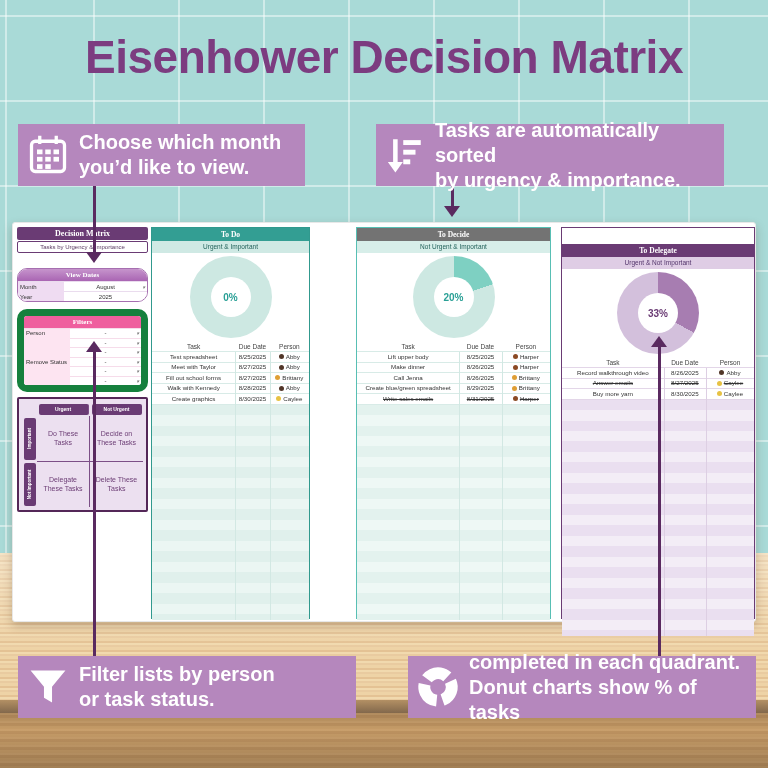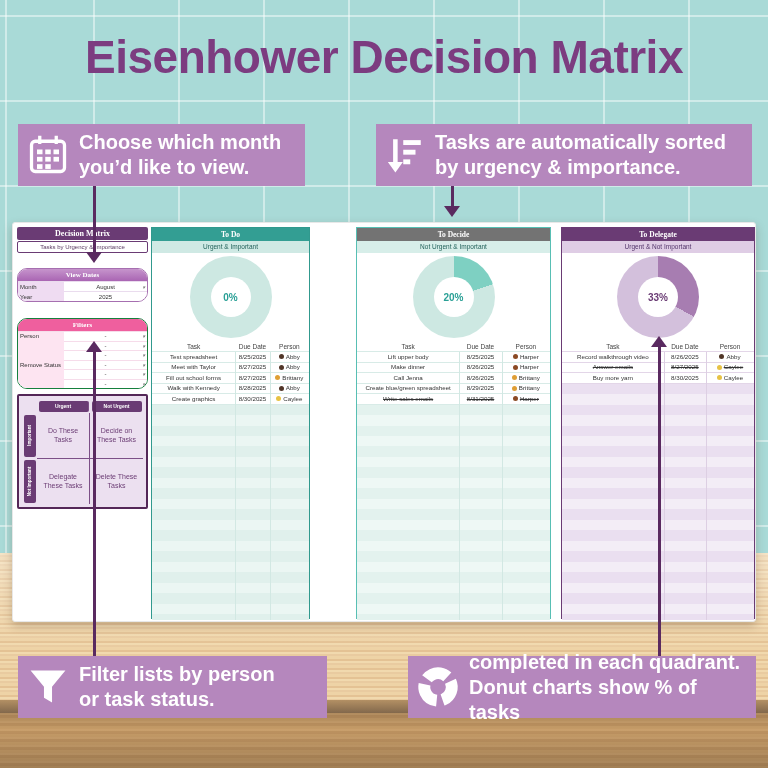--- a/index.html
+++ b/index.html
@@ -52,21 +52,21 @@
   
   .lp{ position:absolute; left:4px; top:4px; width:131px; }
   .lp-title{ height:13px; line-height:13px; background:#6a3b74; color:#fff; text-align:center;
     font-family:"Liberation Serif", serif; font-weight:700; font-size:8px; border-radius:2px; }
   .lp-sub{ margin-top:1px; height:12px; line-height:10px; border:1.2px solid #6a3b74; border-radius:2px;
     text-align:center; font-size:6px; color:#5a3b62; }
   .panel{ margin-top:4px; border-radius:10px; overflow:hidden; }
   .vd{ margin-top:15px; border:1px solid #a66fb0; }
   .vd-h{ height:12px; line-height:12px; background:linear-gradient(180deg,#c694cc,#a965b3);
     color:#fff; text-align:center; font-family:"Liberation Serif", serif; font-weight:700; font-size:7px; }
-  .ft{ margin-top:16px; border:1px solid #15803d; }
+  .ft{ margin-top:7px; border:7px solid #15803d; }
   .ft-h{ height:12px; line-height:12px; background:#ef5f9e; color:#fff; text-align:center;
     font-family:"Liberation Serif", serif; font-weight:700; font-size:7px; }
   .lrow{ display:grid; grid-template-columns:46px 1fr; height:10px; border-top:1px solid #eadcee;
     font-size:6px; color:#333; background:#fff; }
   .ft .lrow{ height:9.5px; border-top:1px solid #f6dcea; }
   .lrow .lbl{ background:#efdcf2; line-height:10px; padding-left:2px; }
   .ft .lrow .lbl{ background:#fde4f1; line-height:9.5px; }
   .lrow .val{ position:relative; text-align:center; line-height:10px; }
   .ft .lrow .val{ line-height:9.5px; }
   .lrow .caret{ position:absolute; right:2px; top:0; font-size:5px; color:#777; }
@@ -113,21 +113,21 @@
 
   .c2{ left:343px; width:195px; border:1.5px solid #58bfb4; }
   .c2 .qh{ background:#737373; }
   .c2 .qs{ background:#d7eee9; color:#1f5f58; }
   .c2 .pct{ color:#2aa096; }
   .c2 .thead, .c2 .trow{ border-bottom:1px solid #d8ebe7; }
   .c2 .rows{ background:repeating-linear-gradient(180deg,#eef8f5 0 10.5px,#e3f2ee 10.5px 21px); }
   .c2 .vline{ background:#d2e8e3; }
 
   .c3{ left:548px; width:194px; border:1.5px solid #6a3b74; }
-  .c3 .qh{ background:#6a3b74; }
+  .c3 .qh{ background:#6a3b74;margin-top:16px; }
   .c3 .qs{ background:#dfcde5; color:#53356b; }
   .c3 .pct{ color:#6a3b74; }
   .c3 .thead, .c3 .trow{ border-bottom:1px solid #e3d6e8; }
   .c3 .rows{ background:repeating-linear-gradient(180deg,#f3edf6 0 10.5px,#eadff0 10.5px 21px); }
   .c3 .vline{ background:#ddcfe3; }
 </style>
 </head>
 <body>
 
 <div class="stage">
@@ -167,37 +167,37 @@
             <rect x="10.5" y="17" width="3" height="2.6"></rect>
           </g>
       </svg>
     </span>
     <span class="ctext">
       <div>Choose which month</div>
         <div>you’d like to view.</div>
     </span>
   </div>
 
-  <div class="callout" style="left:376px;top:124px;width:376px;height:62px;">
+  <div class="callout" style="left:376px;top:124px;width:348px;height:62px;">
     <span class="cicon">
       <svg width="42" height="42" viewBox="0 0 24 24">
         <line x1="6.5" y1="3" x2="6.5" y2="17" stroke="#fff" stroke-width="2.6"></line>
         <polygon points="2.2,16 10.8,16 6.5,22" fill="#fff"></polygon>
         <rect x="11" y="3.5" width="10" height="2.8" fill="#fff"></rect>
         <rect x="11" y="9" width="7" height="2.8" fill="#fff"></rect>
         <rect x="11" y="14.5" width="4" height="2.8" fill="#fff"></rect>
       </svg>
     </span>
     <span class="ctext">
       <div>Tasks are automatically sorted</div>
         <div>by urgency &amp; importance.</div>
     </span>
   </div>
 
-  <div class="callout" style="left:18px;top:656px;width:309px;height:62px;">
+  <div class="callout" style="left:18px;top:656px;width:338px;height:62px;">
     <span class="cicon">
       <svg width="44" height="44" viewBox="0 0 24 24">
         <path d="M2.5 3h19l-7.3 8.8v8.7l-4.4-2.6v-6.1z" fill="#fff"></path>
       </svg>
     </span>
     <span class="ctext">
       <div>Filter lists by person</div>
         <div>or task status.</div>
     </span>
   </div>

